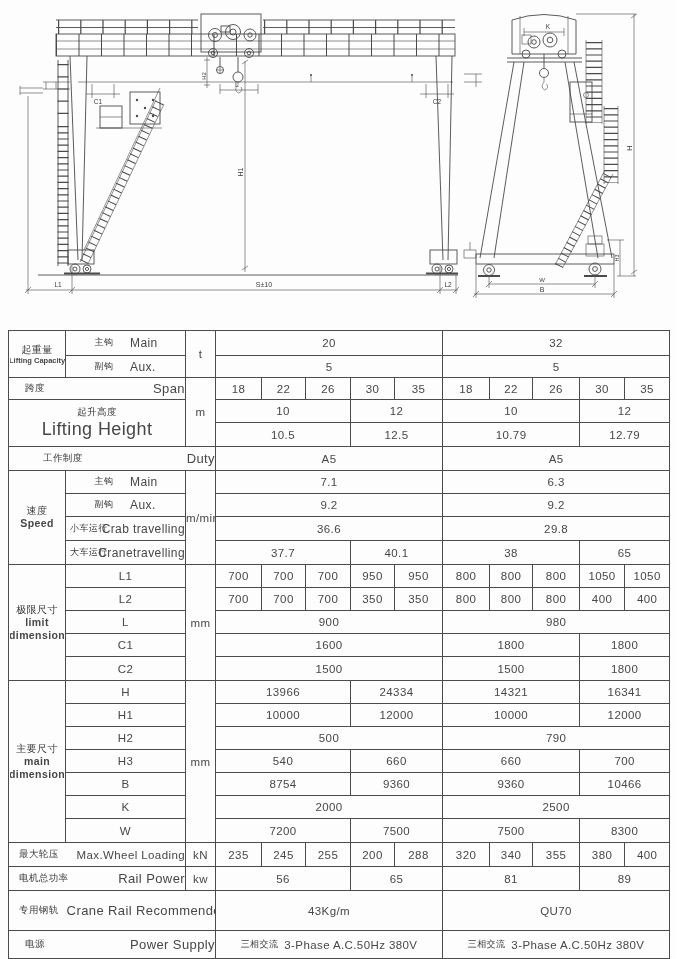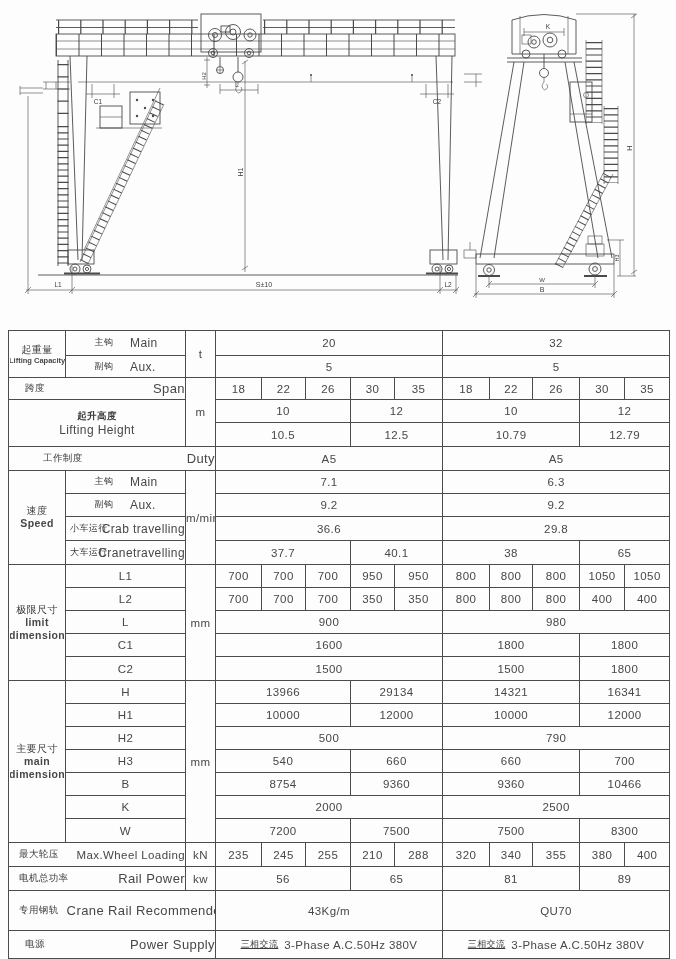--- a/index.html
+++ b/index.html
@@ -25,27 +25,27 @@
   td.g .en{display:block;font-size:10.5px;font-weight:bold;}
   td.g .en.tiny{font-size:7.5px;letter-spacing:0;}
   td.lbl{text-align:left;}
   td.lbl .inner{display:flex;padding-left:18px;gap:6px;}
   td.lbl .zh{font-size:9px;min-width:40px;color:#3a3a3a;}
   td.lbl .en{font-size:12px;}
   td.lbl2{text-align:left;}
   td.lbl2 .inner{display:flex;align-items:center;padding-left:34px;gap:10px;justify-content:space-between;}
   td.lbl2 .zh{font-size:9.5px;color:#3a3a3a;}
   td.lbl2 .en{font-size:13px;}
-  td.stack2 .zh{display:block;font-size:9.5px;color:#3a3a3a;font-weight:bold;}
-  td.stack2 .en{display:block;font-size:12px;}
+  td.stack2 .zh{display:block;font-size:9.5px;color:#3a3a3a;}
+  td.stack2 .en{display:block;font-size:18px;}
   td.dim{text-align:left;padding-left:18px;font-size:12px;}
   td.unit{font-size:11px;letter-spacing:0;}
   td.val{font-size:11.5px;}
   td.valmix .inner{display:flex;align-items:center;justify-content:center;gap:6px;}
-  td.valmix .zh{font-size:9px;color:#3a3a3a;text-decoration:underline;}
+  td.valmix .zh{font-size:9px;color:#3a3a3a;}
   td.valmix .en{font-size:11.5px;}
 </style>
 </head>
 <body>
 <div class="page">
 
 <svg class="dwg" style="left:8px;top:4px" width="452" height="296" viewBox="0 0 452 296">
   <g>
 
     <path d="M48 16 H190 M255 16 H447 M48 23.5 H190 M255 23.5 H447"></path>
@@ -391,21 +391,21 @@
 
   <tr style="height:23px">
     <td class="g" rowspan="7">
       <span class="zh">主要尺寸</span>
             <span class="en">main</span>
             <span class="en">dimension</span>
           </td>
     <td class="dim">H</td>
     <td class="unit" rowspan="7">mm</td>
     <td class="val" colspan="3">13966</td>
-    <td class="val" colspan="2">29134</td>
+    <td class="val" colspan="2">24334</td>
     <td class="val" colspan="3">14321</td>
     <td class="val" colspan="2">16341</td>
   </tr>
   <tr style="height:23px">
     <td class="dim">H1</td>
     <td class="val" colspan="3">10000</td>
     <td class="val" colspan="2">12000</td>
     <td class="val" colspan="3">10000</td>
     <td class="val" colspan="2">12000</td>
   </tr>
@@ -445,21 +445,21 @@
     <td class="lbl2" colspan="2">
       <span class="inner" style="padding-left:10px;gap:6px">
               <span class="zh">最大轮压</span>
               <span class="en" style="font-size:11.5px">Max.Wheel Loading</span>
             </span>
           </td>
     <td class="unit">kN</td>
     <td class="val">235</td>
     <td class="val">245</td>
     <td class="val">255</td>
-    <td class="val">210</td>
+    <td class="val">200</td>
     <td class="val">288</td>
     <td class="val">320</td>
     <td class="val">340</td>
     <td class="val">355</td>
     <td class="val">380</td>
     <td class="val">400</td>
   </tr>
 
   <tr style="height:24px">
     <td class="lbl2" colspan="2">

